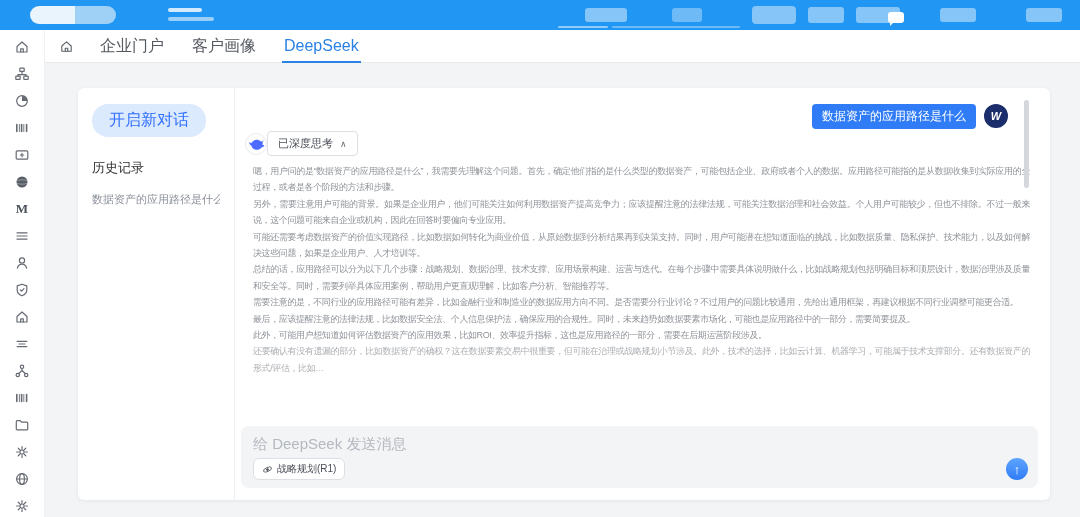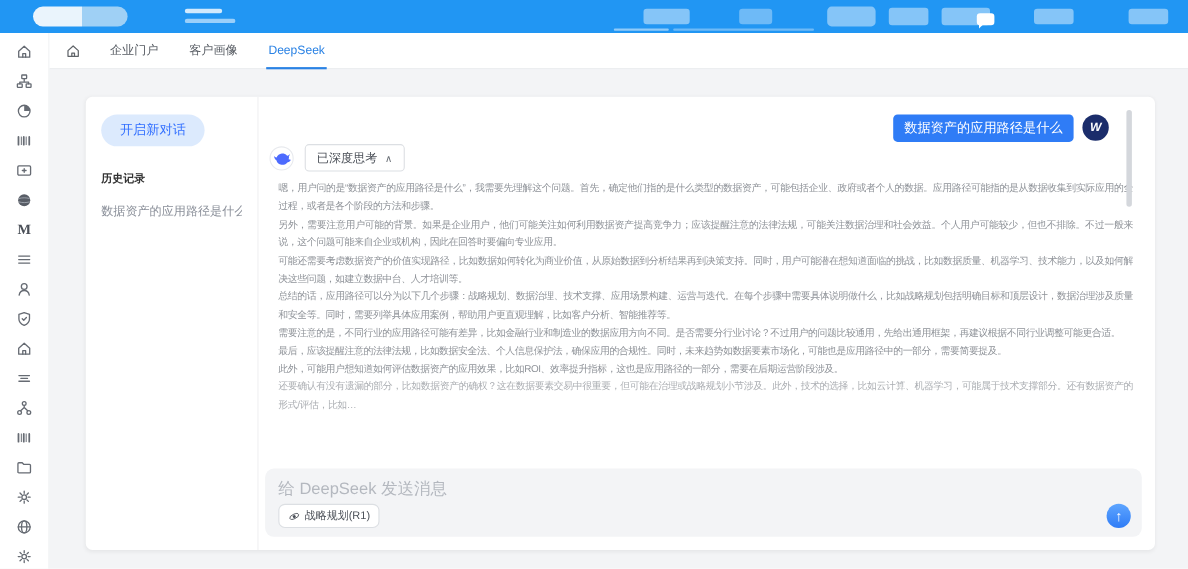--- a/index.html
+++ b/index.html
@@ -23,37 +23,37 @@
   .rail{position:absolute;left:0;top:30px;width:45px;height:487px;background:#fff;border-right:1px solid #eef0f2;
     display:flex;flex-direction:column;align-items:center;padding-top:9px;gap:11px;box-sizing:border-box;z-index:4}
   .ric{width:16px;height:16px;display:flex;align-items:center;justify-content:center;cursor:pointer}
   .ric svg{stroke:#666b73;fill:none;stroke-width:1.2;stroke-linecap:round;stroke-linejoin:round}
   .mchar{font-family:"Liberation Serif",serif;font-size:13px;font-weight:bold;color:#4a4f57;line-height:16px}
   
   .tabbar{position:absolute;left:45px;top:30px;width:1035px;height:33px;background:#fff;
     border-bottom:1px solid #e8eaed;display:flex;align-items:center;box-sizing:border-box;z-index:4}
   .tab-home{margin-left:13px;width:16px;height:16px;display:flex;align-items:center;justify-content:center}
   .tab-home svg{stroke:#5f6368;fill:none;stroke-width:1.2;stroke-linecap:round;stroke-linejoin:round}
-  .tab{height:33px;line-height:32px;font-size:11px;color:#555a61;margin-left:24px;cursor:pointer;box-sizing:border-box;padding:0 2px}
+  .tab{height:33px;line-height:32px;font-size:16px;color:#555a61;margin-left:24px;cursor:pointer;box-sizing:border-box;padding:0 2px}
   .tab.active{color:#2a82e4;border-bottom:2px solid #2a82e4}
   
   .card{position:absolute;left:78px;top:88px;width:972px;height:412px;background:#fff;border-radius:6px;
     box-shadow:0 1px 4px rgba(0,0,0,.06);display:flex;z-index:3}
   .chat-side{width:157px;border-right:1px solid #f0f0f2;padding:16px 14px;box-sizing:border-box;flex:none}
-  .new-chat{display:inline-block;background:#dceafd;color:#3370ff;font-size:12px;padding:6px 17px;border-radius:16px;cursor:pointer}
-  .history-title{margin-top:22px;font-size:10px;font-weight:bold;color:#333}
+  .new-chat{display:inline-block;background:#dceafd;color:#3370ff;font-size:16px;padding:6px 17px;border-radius:16px;cursor:pointer}
+  .history-title{margin-top:22px;font-size:13px;font-weight:normal;color:#333}
   .history-item{margin-top:15px;font-size:11px;color:#8a8f99;cursor:pointer;white-space:nowrap;overflow:hidden}
   .chat-main{flex:1;position:relative;padding:16px 20px 0 10px;box-sizing:border-box}
   
   .user-row{display:flex;justify-content:flex-end;align-items:flex-start;gap:8px;padding-right:22px}
   .user-bubble{background:#2f7cf6;color:#fff;font-size:12px;padding:5px 10px;border-radius:4px;line-height:15px}
   .user-avatar{width:24px;height:24px;border-radius:50%;background:#1b2d6b;color:#fff;display:flex;align-items:center;
     justify-content:center;font-size:11px;font-weight:bold;font-style:italic;flex:none}
   
-  .asst-row{display:flex;align-items:center;gap:10px;margin-top:2px}
+  .asst-row{display:flex;align-items:center;margin-top:2px}
   .asst-avatar{width:22px;height:22px;border-radius:50%;background:#fff;border:1px solid #e8eaee;display:flex;
     align-items:center;justify-content:center;flex:none;box-sizing:border-box}
   .thought-chip{display:flex;align-items:center;gap:7px;border:1px solid #dcdfe3;border-radius:4px;
     padding:4px 10px;font-size:11px;color:#4a4f57;cursor:pointer;background:#fff}
   .chev{font-size:9px;color:#6a6f76}
   
   .thought{margin:7px 0 0 8px;height:262px;overflow:hidden;color:#8f9399;font-size:9px;line-height:16.4px;letter-spacing:-0.4px}
   .thought p{margin:0;text-align:justify}
   .thought p:last-child{opacity:.75}
   
@@ -240,21 +240,21 @@
       </div>
       <div class="thought-chip">
         <span>已深度思考</span>
         <span class="chev">∧</span>
       </div>
     </div>
 
     <div class="thought">
       <p>嗯，用户问的是“数据资产的应用路径是什么”，我需要先理解这个问题。首先，确定他们指的是什么类型的数据资产，可能包括企业、政府或者个人的数据。应用路径可能指的是从数据收集到实际应用的全过程，或者是各个阶段的方法和步骤。</p>
       <p>另外，需要注意用户可能的背景。如果是企业用户，他们可能关注如何利用数据资产提高竞争力；应该提醒注意的法律法规，可能关注数据治理和社会效益。个人用户可能较少，但也不排除。不过一般来说，这个问题可能来自企业或机构，因此在回答时要偏向专业应用。</p>
-      <p>可能还需要考虑数据资产的价值实现路径，比如数据如何转化为商业价值，从原始数据到分析结果再到决策支持。同时，用户可能潜在想知道面临的挑战，比如数据质量、机器学习、技术能力，以及如何解决这些问题，如建立数据中台、人才培训等。</p>
+      <p>可能还需要考虑数据资产的价值实现路径，比如数据如何转化为商业价值，从原始数据到分析结果再到决策支持。同时，用户可能潜在想知道面临的挑战，比如数据质量、隐私保护、技术能力，以及如何解决这些问题，如果是企业用户、人才培训等。</p>
       <p>总结的话，应用路径可以分为以下几个步骤：战略规划、数据治理、技术支撑、应用场景构建、运营与迭代。在每个步骤中需要具体说明做什么，比如战略规划包括明确目标和顶层设计，数据治理涉及质量和安全等。同时，需要列举具体应用案例，帮助用户更直观理解，比如客户分析、智能推荐等。</p>
       <p>需要注意的是，不同行业的应用路径可能有差异，比如金融行业和制造业的数据应用方向不同。是否需要分行业讨论？不过用户的问题比较通用，先给出通用框架，再建议根据不同行业调整可能更合适。</p>
       <p>最后，应该提醒注意的法律法规，比如数据安全法、个人信息保护法，确保应用的合规性。同时，未来趋势如数据要素市场化，可能也是应用路径中的一部分，需要简要提及。</p>
       <p>此外，可能用户想知道如何评估数据资产的应用效果，比如ROI、效率提升指标，这也是应用路径的一部分，需要在后期运营阶段涉及。</p>
       <p>还要确认有没有遗漏的部分，比如数据资产的确权？这在数据要素交易中很重要，但可能在治理或战略规划小节涉及。此外，技术的选择，比如云计算、机器学习，可能属于技术支撑部分。还有数据资产的形式/评估，比如…</p>
     </div>
 
     <div class="composer">
       <div class="placeholder">给 DeepSeek 发送消息</div>
       <div class="composer-row">

